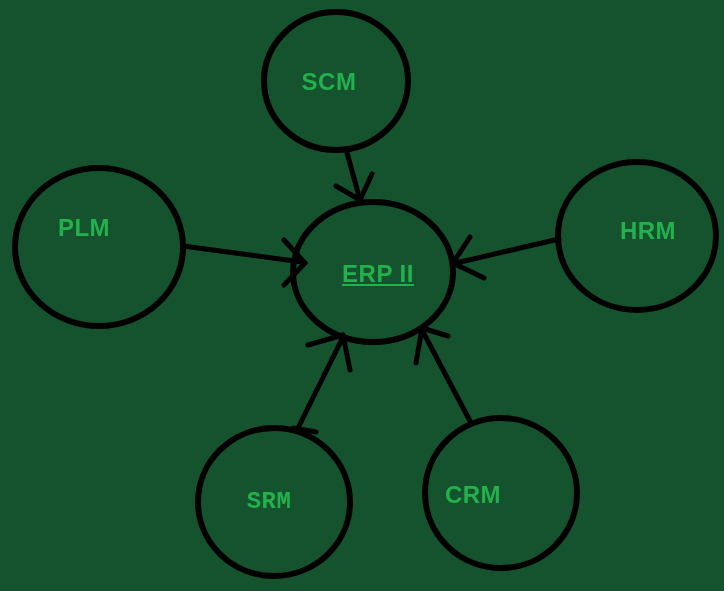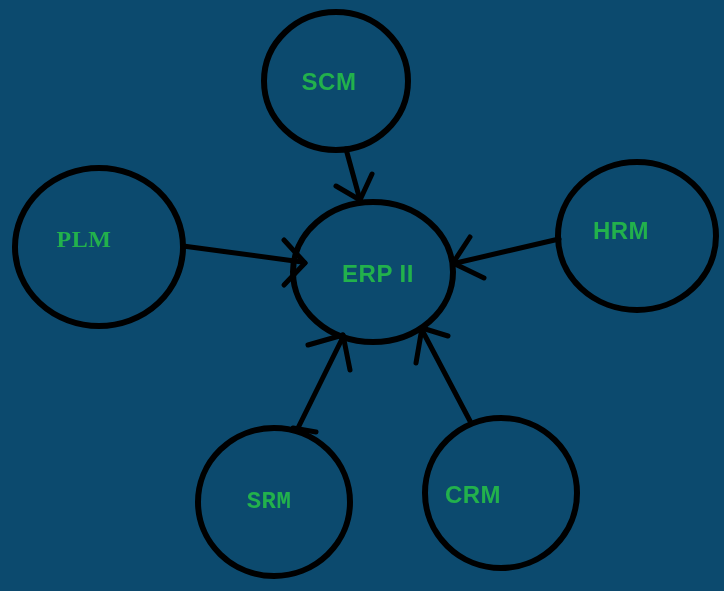--- a/index.html
+++ b/index.html
@@ -4,21 +4,21 @@
 <style>
   html, body {
     margin: 0;
     padding: 0;
     background: #ffffff;
   }
   .canvas {
     position: relative;
     width: 724px;
     height: 591px;
-    background: #0c4a6e;
+    background: #14532d;
     overflow: hidden;
     font-family: "Liberation Sans", sans-serif;
   }
   .diagram-svg {
     position: absolute;
     left: 0;
     top: 0;
   }
   .node-label {
     position: absolute;
@@ -82,23 +82,23 @@
 
     <g>
       <line class="edge" x1="470" y1="421" x2="422" y2="330"></line>
       <line class="edge" x1="422" y1="328" x2="448" y2="336"></line>
       <line class="edge" x1="422" y1="328" x2="416" y2="363"></line>
     </g>
   </svg>
 
   <div class="node-label" style="left:329px; top:82px;">SCM</div>
 
-  <div class="node-label" style="left:84px; top:239px;font-family:Liberation Serif, serif;">PLM</div>
+  <div class="node-label" style="left:84px; top:228px;">PLM</div>
 
-  <div class="node-label" style="left:621px; top:231px;">HRM</div>
+  <div class="node-label" style="left:648px; top:231px;">HRM</div>
 
   <div class="node-label" style="left:269px; top:501px;font-family:Liberation Mono, monospace;">SRM</div>
 
   <div class="node-label" style="left:473px; top:495px;">CRM</div>
 
-  <div class="node-label" style="left:378px; top:274px;">ERP II</div>
+  <div class="node-label" style="left:378px; top:274px;text-decoration:underline;">ERP II</div>
 
 </div>
 
 </body></html>

